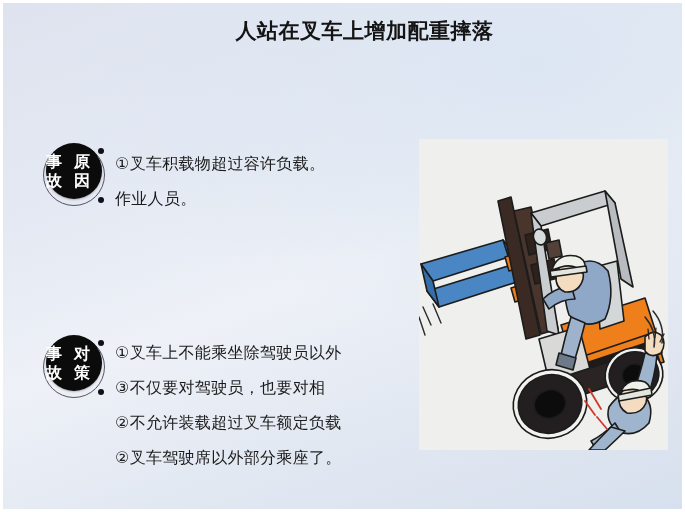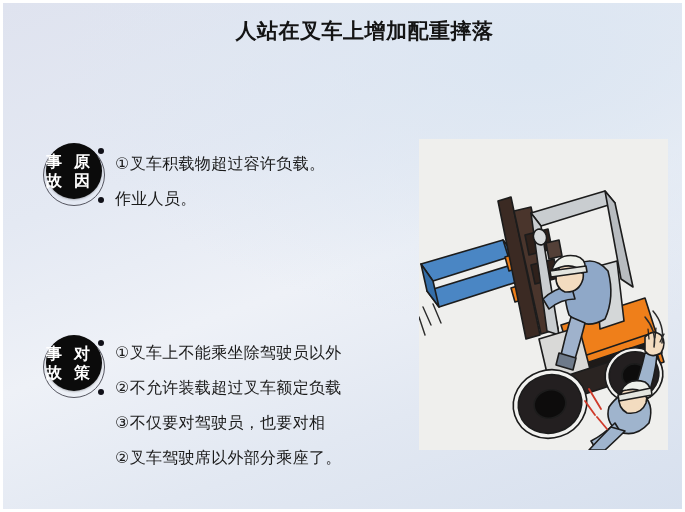--- a/index.html
+++ b/index.html
@@ -153,22 +153,22 @@
     </div>
   </div>
 
   <div class="text-block text-cause">
     <div class="line">①叉车积载物超过容许负载。</div>
     <div class="line">作业人员。</div>
   </div>
 
   <div class="text-block text-action">
     <div class="line">①叉车上不能乘坐除驾驶员以外</div>
+    <div class="line">③不仅要对驾驶员，也要对相</div>
     <div class="line">②不允许装载超过叉车额定负载</div>
-    <div class="line">③不仅要对驾驶员，也要对相</div>
     <div class="line">②叉车驾驶席以外部分乘座了。</div>
   </div>
 
   <div class="illus-panel">
     <svg class="illus-svg" viewBox="0 0 249 311" xmlns="http://www.w3.org/2000/svg">
       <rect x="0" y="0" width="249" height="311" fill="#efefed"></rect>
 
       <g stroke="#1c1c1c" stroke-width="1.6" stroke-linejoin="round" stroke-linecap="round">
 
         <g>

